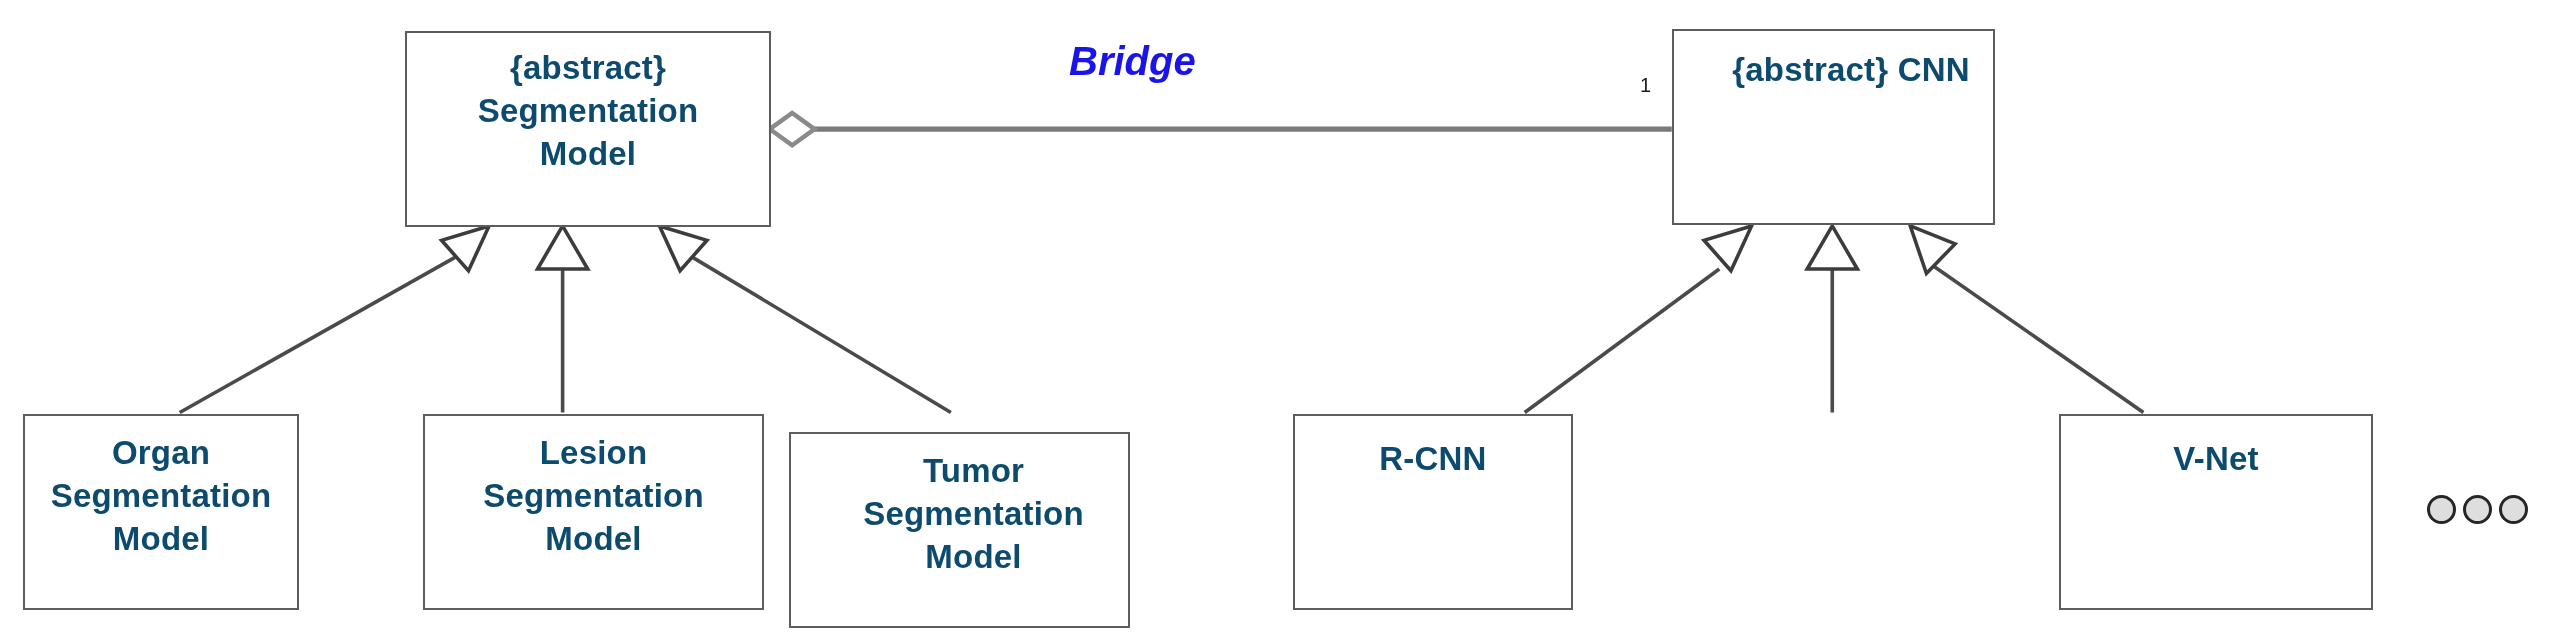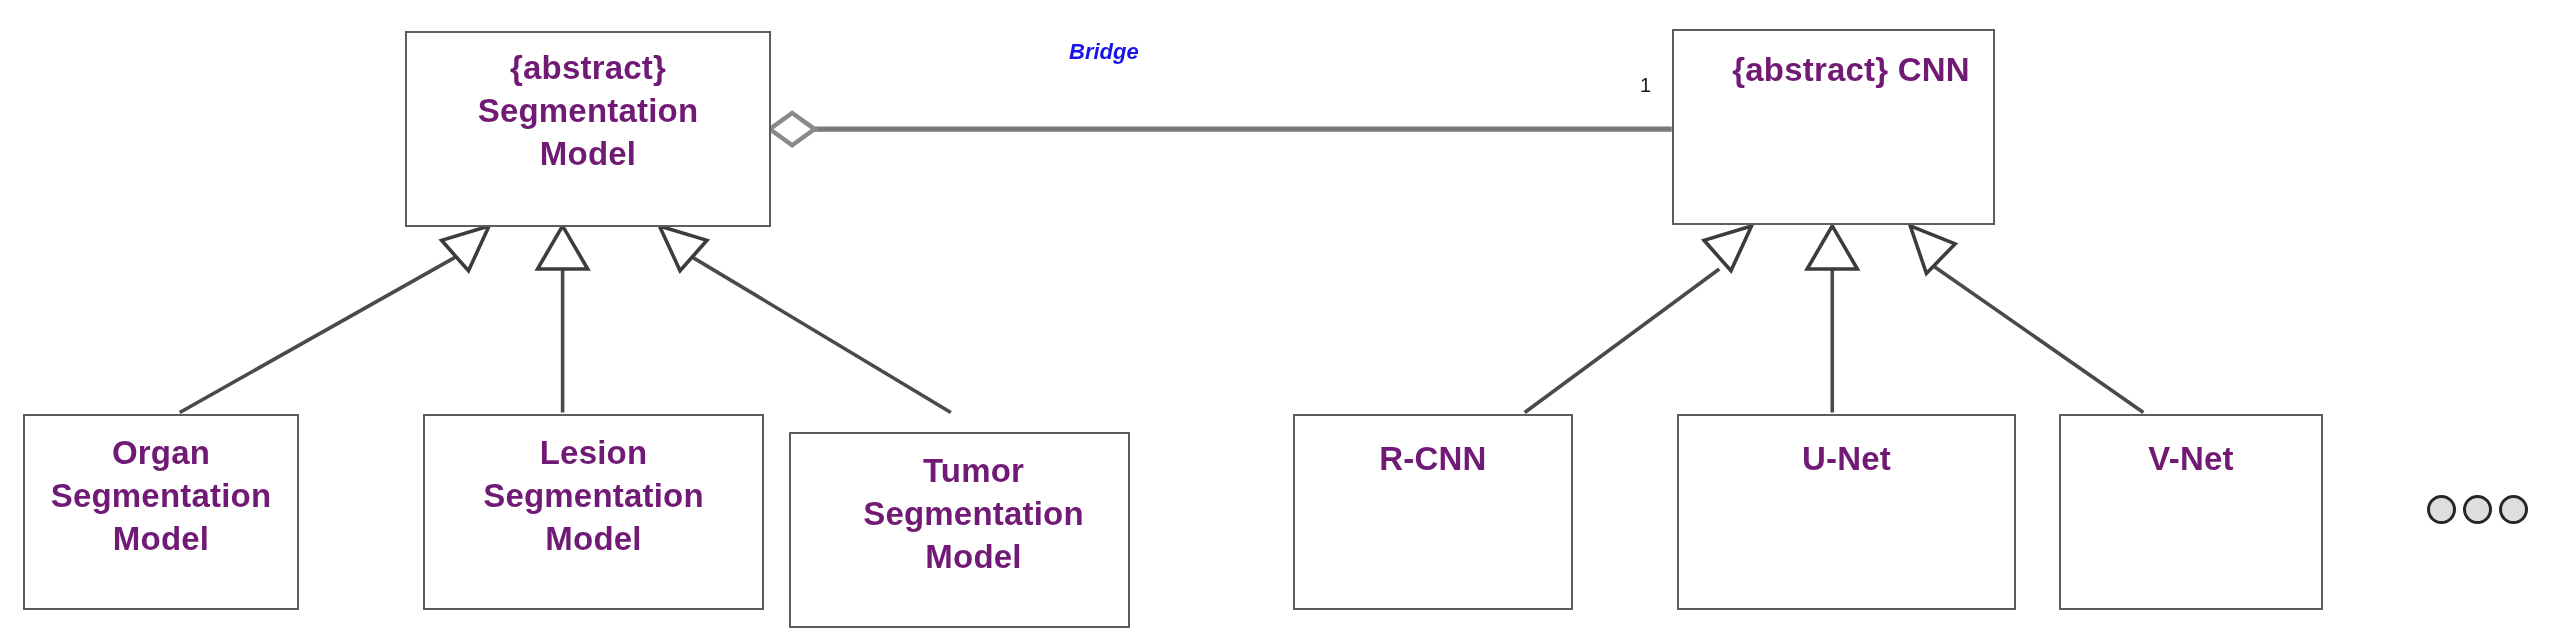--- a/index.html
+++ b/index.html
@@ -31,50 +31,50 @@
     border: 2.7px solid #5d5d5d;
     display: flex;
     align-items: flex-start;
     justify-content: center;
     z-index: 3;
   }
   .uml-class-name {
     display: block;
     text-align: center;
     font-weight: bold;
-    color: #701a75;
+    color: #0c4a6e;
     line-height: 1.30;
     white-space: pre-line;
     letter-spacing: 0.2px;
   }
   .box-abstract-seg { left: 405px;  top: 30.5px;  width: 366px; height: 196px; }
   .box-abstract-seg .uml-class-name { font-size: 33px; padding-top: 14.4px; }
 
   .box-abstract-cnn { left: 1672px; top: 29px;  width: 323px; height: 196px; }
   .box-abstract-cnn .uml-class-name { font-size: 33px; padding-top: 18px; margin-left: 35px; }
 
   .box-organ  { left: 23px;   top: 414px; width: 276px; height: 196px; }
   .box-lesion { left: 405px;  top: 414px; width: 341px; height: 196px; margin-left: 18px; }
   .box-tumor  { left: 789px;  top: 432px; width: 341px; height: 196px; padding-left: 28px; }
   .box-organ .uml-class-name,
   .box-lesion .uml-class-name,
   .box-tumor .uml-class-name { font-size: 33px; padding-top: 16px; }
 
   .box-rcnn { left: 1293px; top: 414px; width: 280px; height: 196px; }
   .box-unet { left: 1677px; top: 414px; width: 339px; height: 196px; }
-  .box-vnet { left: 2059px; top: 414px; width: 264px; height: 196px; }
+  .box-vnet { left: 2059px; top: 414px; width: 314px; height: 196px; }
   .box-rcnn .uml-class-name,
   .box-unet .uml-class-name,
   .box-vnet .uml-class-name { font-size: 33px; padding-top: 21.5px; }
 
   .bridge-label {
     position: absolute;
     left: 1069px;
     top: 39px;
-    font-size: 22px;
+    font-size: 40px;
     font-weight: bold;
     font-style: italic;
     color: #1a14e8;
     z-index: 4;
     white-space: nowrap;
   }
   .multiplicity-label {
     position: absolute;
     left: 1640px;
     top: 74px;
@@ -167,23 +167,20 @@
   <div class="uml-class-box box-tumor">
     <span class="uml-class-name">Tumor
 Segmentation
 Model</span>
   </div>
 
   <div class="uml-class-box box-rcnn">
     <span class="uml-class-name">R-CNN</span>
   </div>
 
-  <div class="uml-class-box box-unet">
-    <span class="uml-class-name">U-Net</span>
-  </div>
 
   <div class="uml-class-box box-vnet">
     <span class="uml-class-name">V-Net</span>
   </div>
 
   <span class="bridge-label">Bridge</span>
 
   <span class="multiplicity-label">1</span>
 
   <div class="ellipsis-group">

